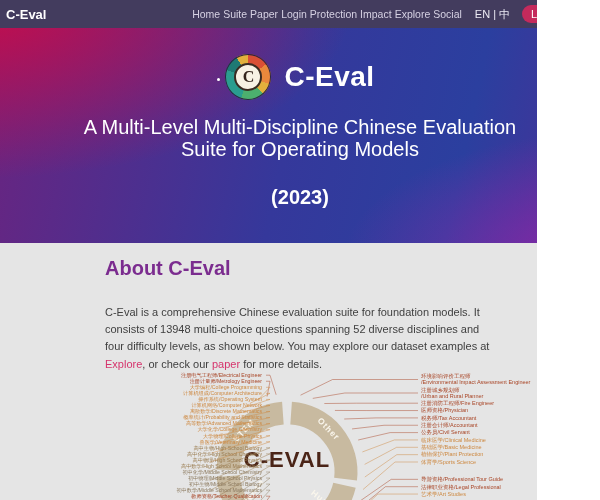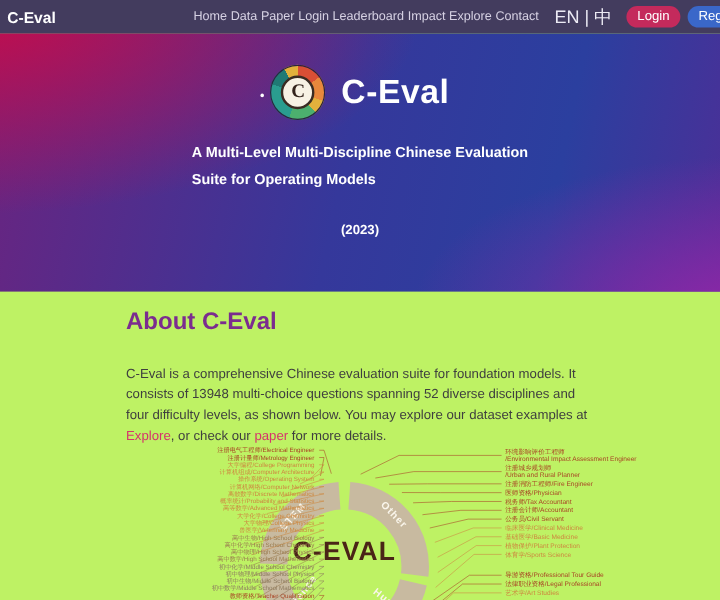--- a/index.html
+++ b/index.html
@@ -1,27 +1,27 @@
 <!DOCTYPE html>
 <html><head>
 <meta charset="utf-8">
 <style>
   * { margin:0; padding:0; box-sizing:border-box; }
   html,body { width:600px; height:500px; overflow:hidden; background:#fff;
     font-family:"Liberation Sans", sans-serif; }
-  #page { position:relative; width:600px; height:500px; overflow:hidden; background:#bef264; }
+  #page { position:relative; width:537px; height:500px; overflow:hidden; background:#e5e5e5; }
 
   
   .navbar { position:absolute; top:0; left:0; width:600px; height:28px;
     background:#433c5e; display:flex; align-items:center; padding:0 0 0 6px;
     overflow:hidden; white-space:nowrap; }
   .brand { color:#fff; font-weight:bold; font-size:13px; margin-right:auto; }
   .nav-items { list-style:none; display:flex; gap:3px; align-items:center;padding-left:40px; }
   .nav-items li { color:#d6d1e3; font-size:10.5px; cursor:pointer; }
-  .nav-lang { color:#eceaf4; font-size:15px; margin-left:13px; }
+  .nav-lang { color:#eceaf4; font-size:11px; margin-left:13px; }
   .btn { border:none; border-radius:9px; color:#fff; font-size:11px;
     padding:3px 9px; cursor:pointer; font-family:inherit; }
   .btn-login { background:#c42a5c; margin-left:12px; }
   .btn-register { background:#3a67c9; margin-left:6px; margin-right:-32px; }
 
   
   .hero { position:absolute; top:28px; left:0; width:600px; height:215px;
     background:
       radial-gradient(120% 150% at -4% -8%, #c40d4c 0%, rgba(196,13,76,0) 52%),
       radial-gradient(85% 110% at 104% 108%, #9027a8 0%, rgba(144,39,168,0) 55%),
@@ -33,23 +33,23 @@
       #d94f35 0 55deg, #e8883c 55deg 108deg, #e2b13c 108deg 138deg,
       #4caf6e 138deg 198deg, #2a9d8f 198deg 288deg, #1f7a74 288deg 330deg,
       #e2b13c 330deg 360deg);
     box-shadow: inset 0 0 0 1px #2b2440; }
   .logo-inner { position:absolute; inset:9px; border-radius:50%; background:#f7f2e4;
     border:2.5px solid #3a2c22; display:flex; align-items:center; justify-content:center;
     font-family:"Liberation Serif", serif; font-weight:bold; font-size:16px; color:#33241c; }
   .logo-dot { position:absolute; left:-8px; top:52%; width:3px; height:3px;
     border-radius:50%; background:#fff; }
   .hero-title { font-size:28px; font-weight:bold; letter-spacing:0.5px; }
-  .hero-sub { margin-top:16px; font-weight:bold;
-    font-size:12px; line-height:22px; }
-  .hero-year { margin-top:26px; font-weight:bold; font-size:11px; }
+  .hero-sub { margin-top:16px; text-align:center; font-weight:normal;
+    font-size:20px; line-height:22px; }
+  .hero-year { margin-top:26px; font-weight:bold; font-size:20px; }
 
   
   .about { position:absolute; top:243px; left:105px; width:394px; }
   .about h2 { color:#7b2c8f; font-size:20px; font-weight:bold; margin-top:14px; }
   .about p { margin-top:24px; font-size:11px; line-height:17.2px; color:#3f3f3f; }
   .about a { color:#d6336c; text-decoration:none; cursor:pointer; }
 
   
   #subject-diagram { position:absolute; top:370px; left:0; width:600px; height:130px; }
   #subject-diagram text.ring-label { fill:#faf6ec; font-weight:bold;
@@ -60,27 +60,27 @@
 </style>
 </head>
 <body>
 
 <div id="page">
 
   <nav class="navbar">
     <span class="brand">C-Eval</span>
     <ul class="nav-items">
       <li>Home</li>
-      <li>Data</li>
+      <li>Suite</li>
       <li>Paper</li>
       <li>Login</li>
-      <li>Leaderboard</li>
+      <li>Protection</li>
       <li>Impact</li>
       <li>Explore</li>
-      <li>Contact</li>
+      <li>Social</li>
     </ul>
     <span class="nav-lang">EN | 中</span>
     <button class="btn btn-login">Login</button>
     <button class="btn btn-register">Register</button>
   </nav>
 
   <header class="hero">
     <div class="logo-row">
       <div class="logo">
         <span class="logo-inner">C</span>

